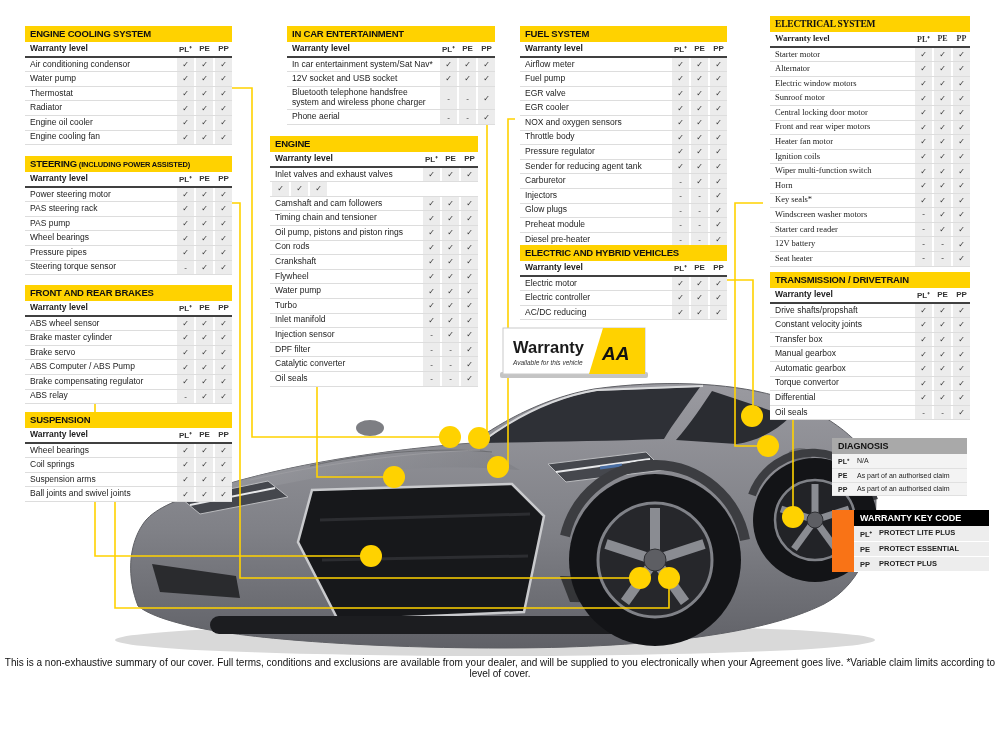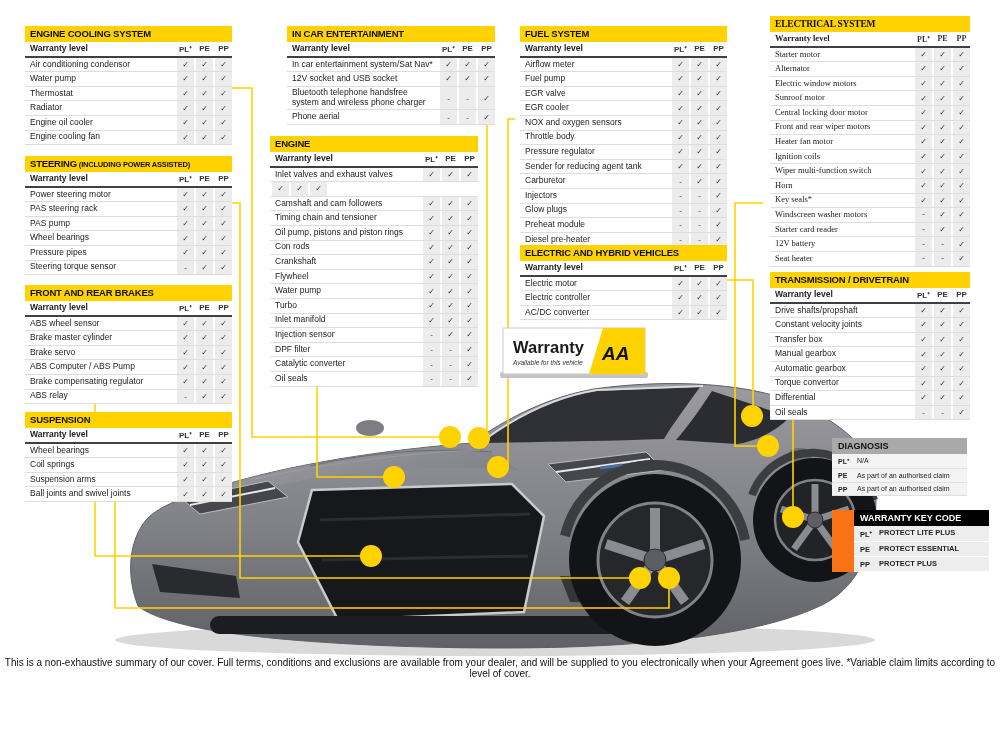--- a/index.html
+++ b/index.html
@@ -551,21 +551,21 @@
           <div class="cell mark">✓</div>
           <div class="cell mark">✓</div>
         </div>
         <div class="row">
           <div class="lbl">Electric controller</div>
           <div class="cell mark">✓</div>
           <div class="cell mark">✓</div>
           <div class="cell mark">✓</div>
         </div>
         <div class="row">
-          <div class="lbl">AC/DC converter</div>
+          <div class="lbl">AC/DC reducing</div>
           <div class="cell mark">✓</div>
           <div class="cell mark">✓</div>
           <div class="cell mark">✓</div>
         </div>
       </div>
       <div class="wtable" style="left: 770px; top: 16px; width: 200px; font-family: Liberation Serif, serif;">
         <div class="hd"><span>ELECTRICAL SYSTEM</span></div>
         <div class="row colhead">
           <div class="lbl">Warranty level</div>
           <div class="cell">PL⁺</div>

